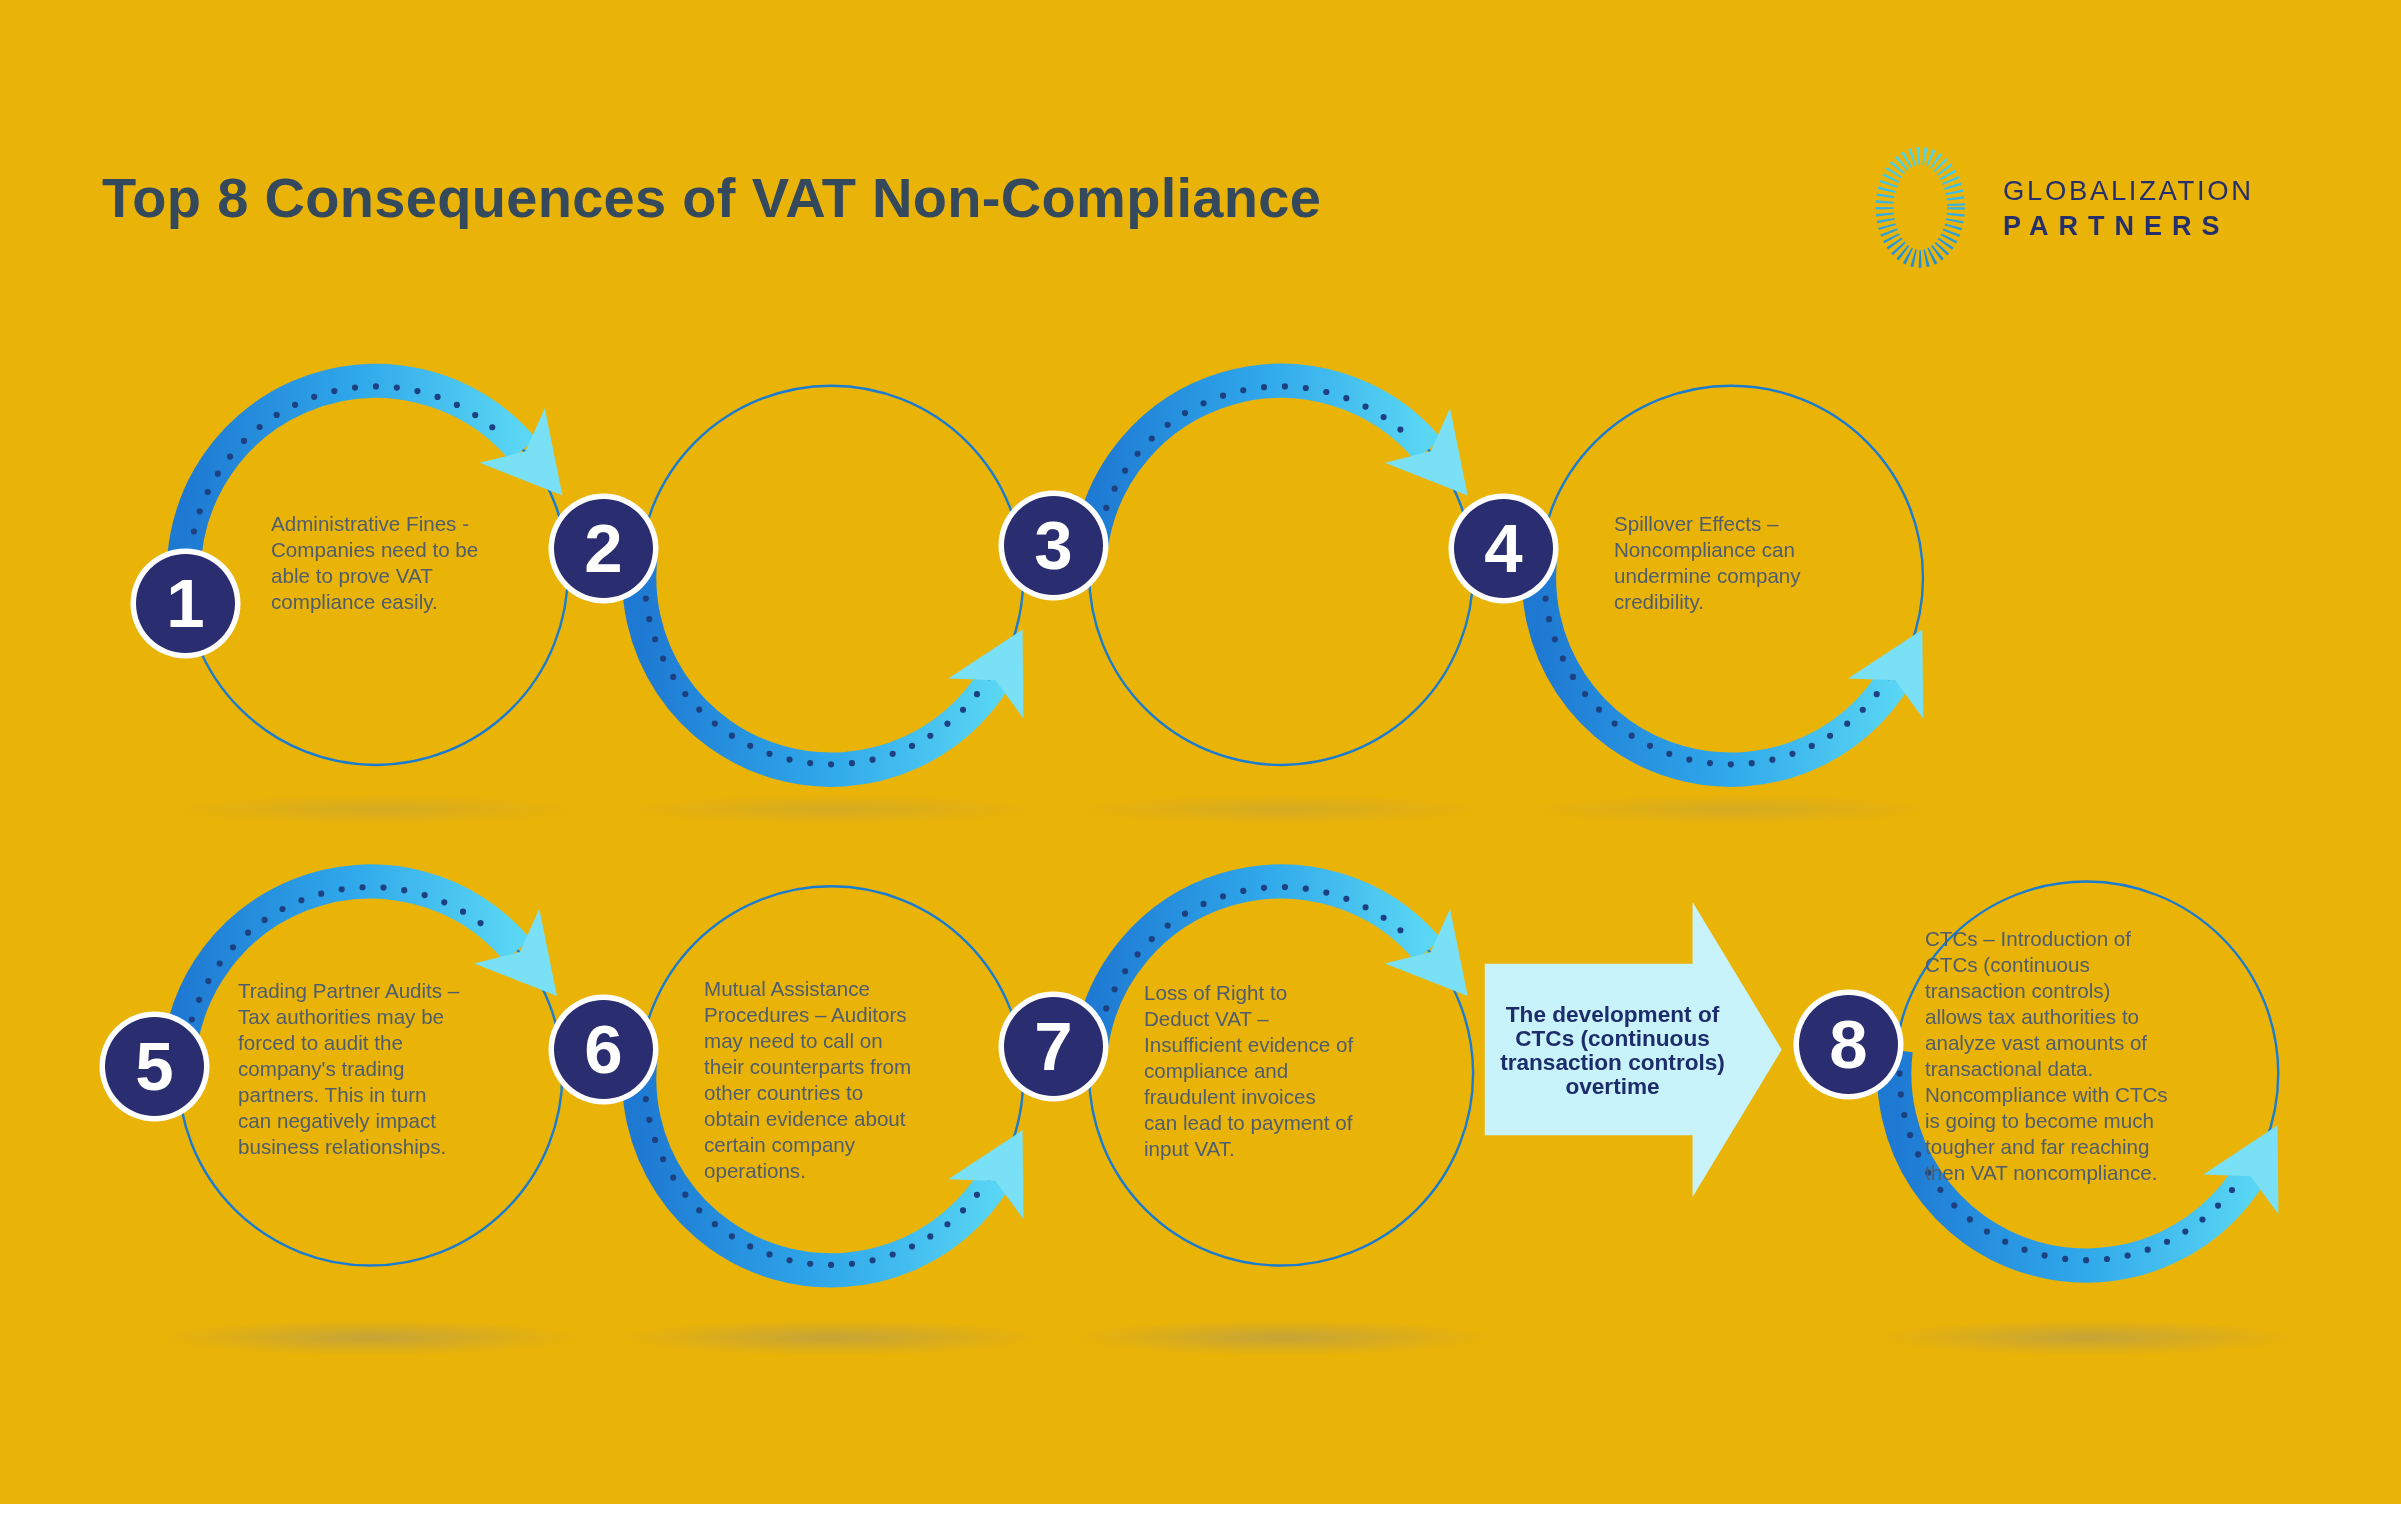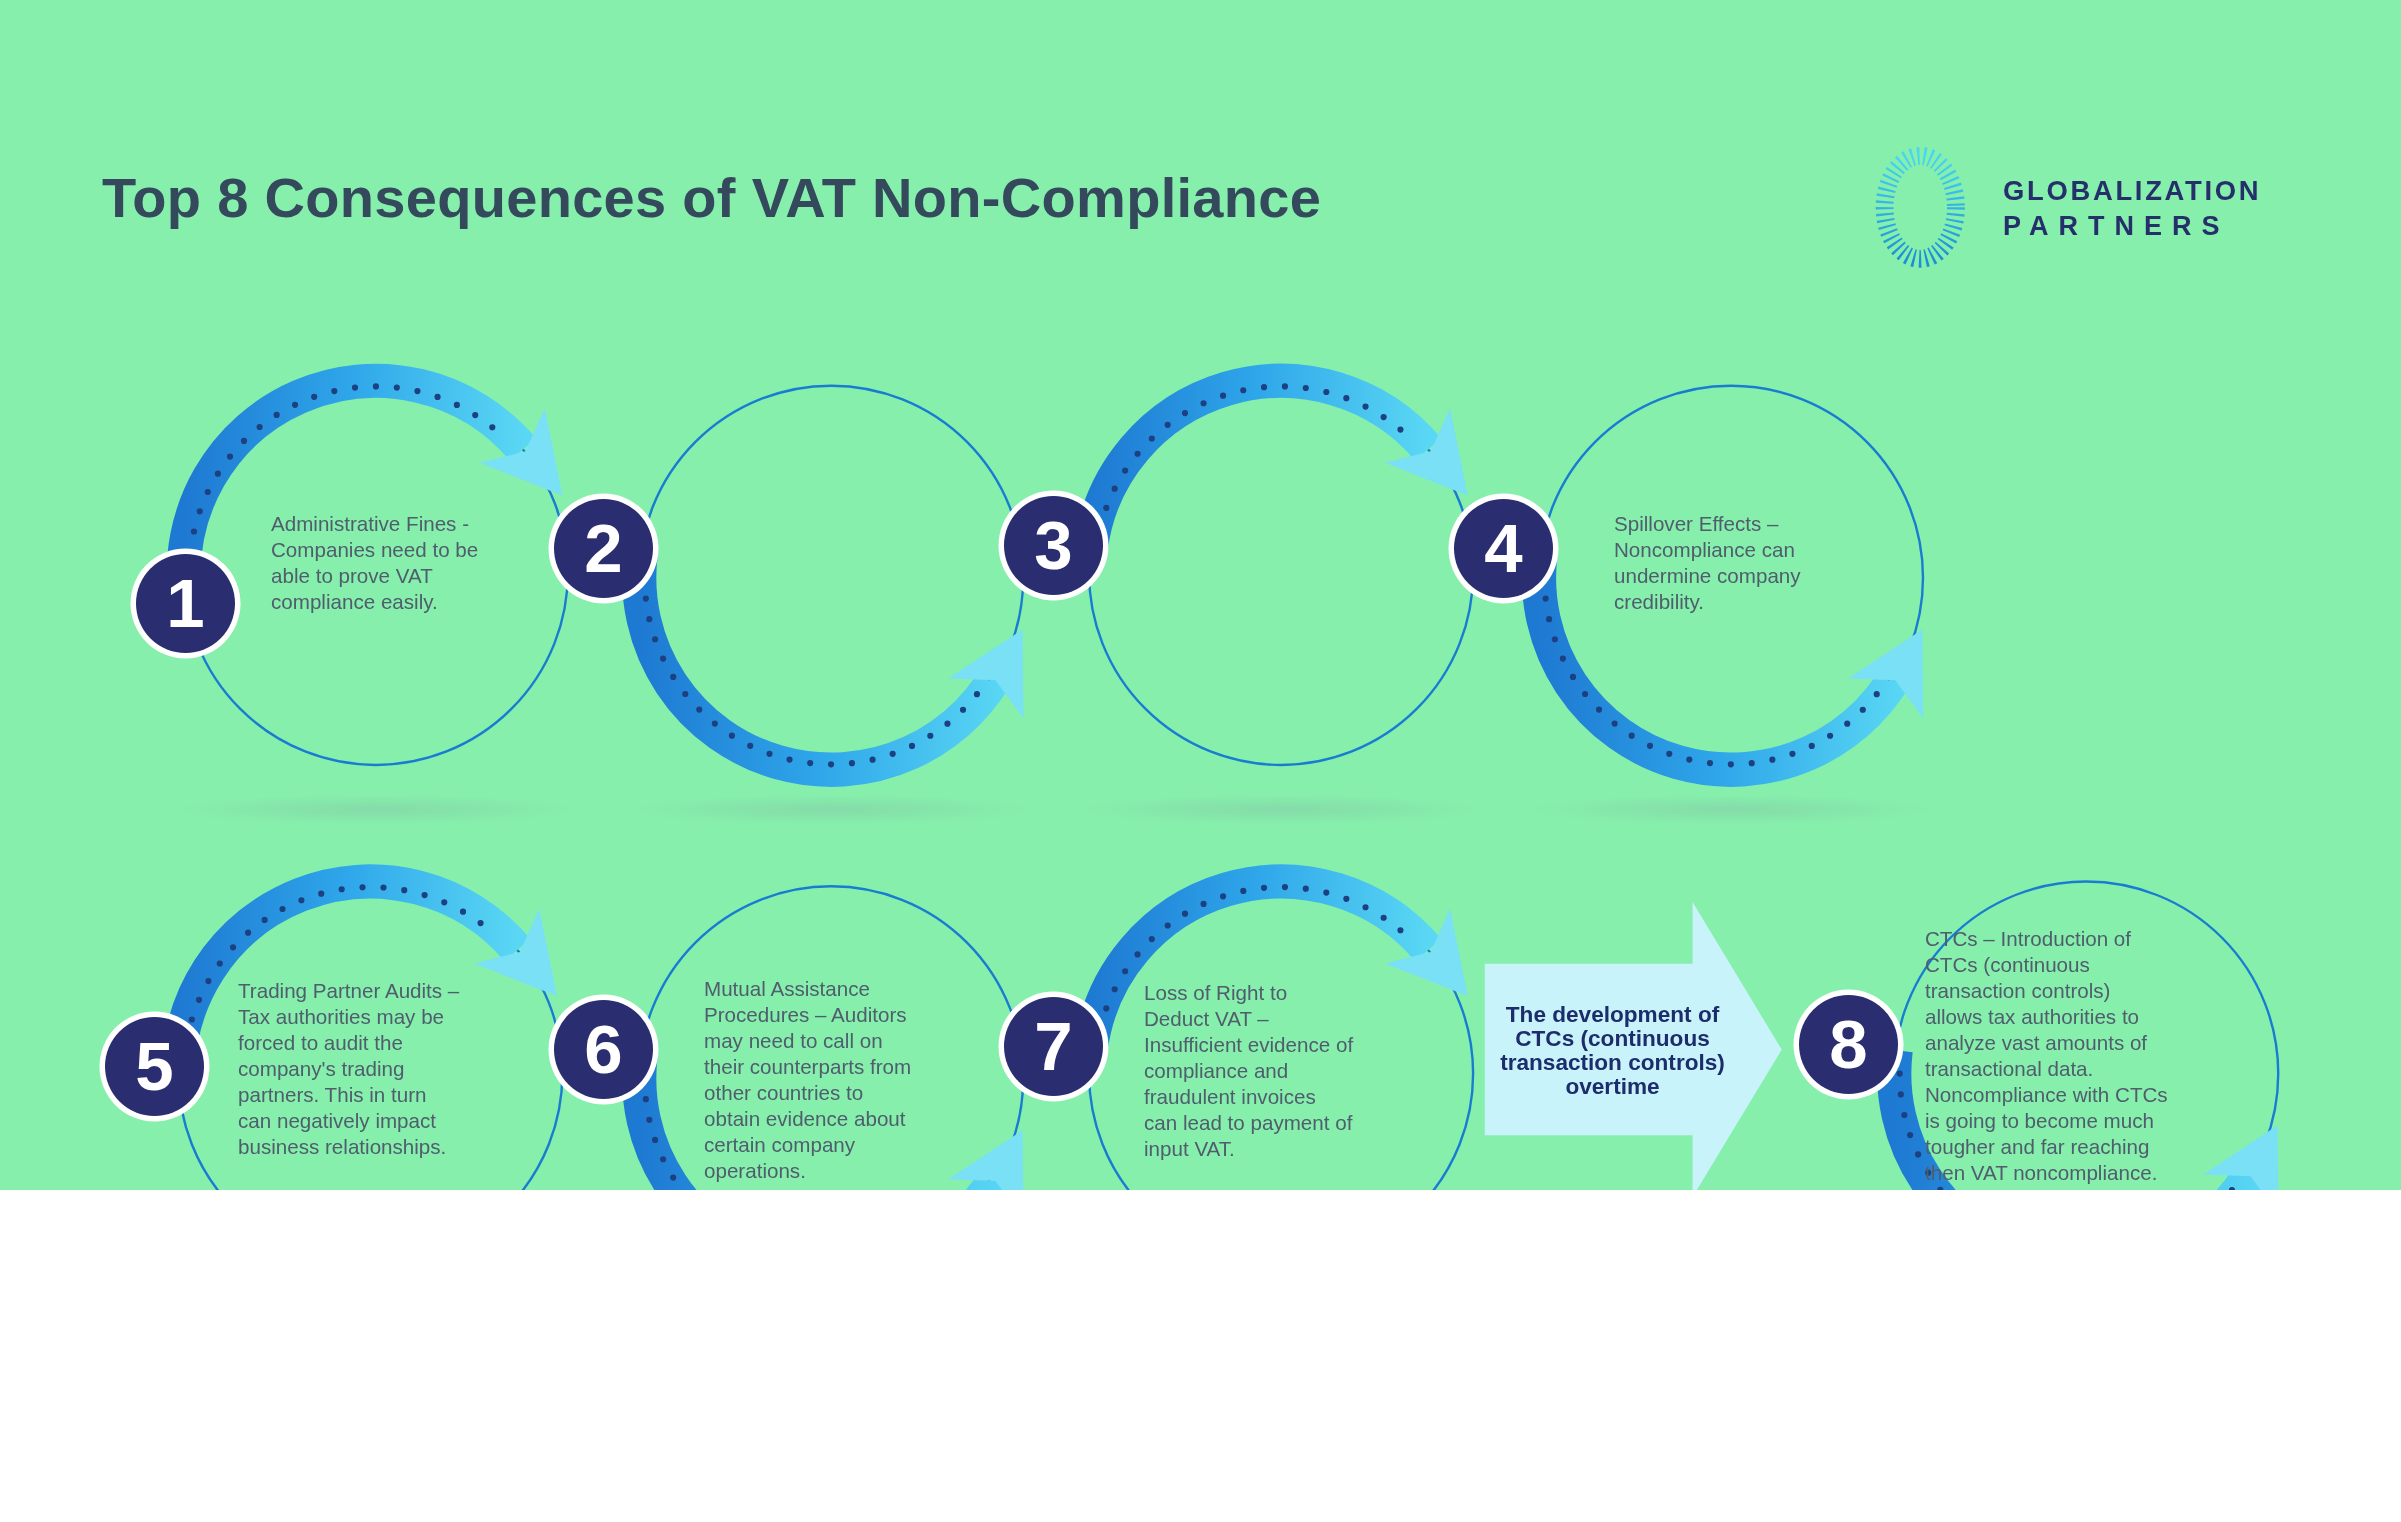--- a/index.html
+++ b/index.html
@@ -1,29 +1,29 @@
 <!DOCTYPE html>
 <html style="font-size:11px"><head>
 <meta charset="utf-8">
 <style>
   html,body{margin:0;padding:0;background:#ffffff;}
-  .canvas{position:relative;width:2401px;height:1190px;background:#86efac;overflow:hidden;
+  .canvas{position:relative;width:2401px;height:1504px;background:#eab308;overflow:hidden;
           font-family:"Liberation Sans", sans-serif;}
   .deco-svg{position:absolute;left:0;top:0;}
   .page-title{position:absolute;left:102px;top:165px;margin:0;font-size:56px;font-weight:700;
               color:#35495d;letter-spacing:0.3px;white-space:nowrap;}
   .badge{position:absolute;width:99px;height:99px;border-radius:50%;background:#2a2d6f;
          box-shadow:0 0 0 5.5px #ffffff;display:flex;align-items:center;justify-content:center;}
   .badge span{color:#ffffff;font-size:69px;font-weight:700;line-height:1;}
   .step-text{position:absolute;font-size:20.6px;line-height:26px;color:#4f5d6d;
              white-space:pre-line;width:357px;}
   .cta-text{position:absolute;left:1482px;top:1003px;width:261px;text-align:center;
             font-size:22.6px;line-height:24px;font-weight:700;color:#1d2c6b;white-space:pre-line;}
   .logo{position:absolute;left:1866px;top:137px;width:480px;height:144px;}
-  .logo-line1{position:absolute;left:2003px;top:175px;font-size:27.4px;font-weight:700;
+  .logo-line1{position:absolute;left:2003px;top:175px;font-size:27.4px;font-weight:400;
               color:#25306b;letter-spacing:2.7px;white-space:nowrap;}
   .logo-line2{position:absolute;left:2003px;top:211px;font-size:27px;font-weight:700;
               color:#25306b;letter-spacing:10px;white-space:nowrap;}
 </style>
 </head>
 <body>
 
 <div class="canvas">
 
   <svg class="deco-svg" width="2401" height="1523" viewBox="0 0 3501 2220">

